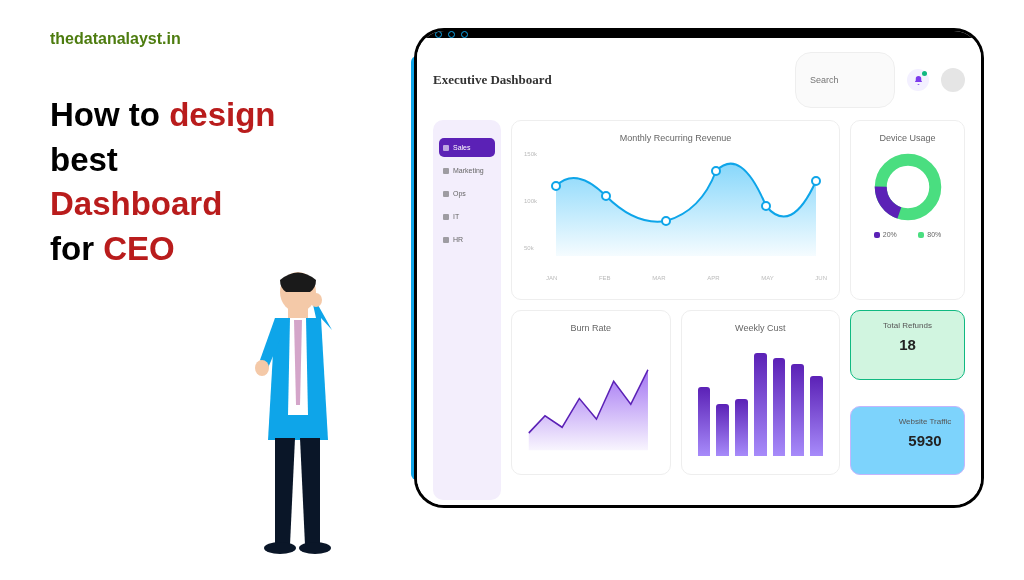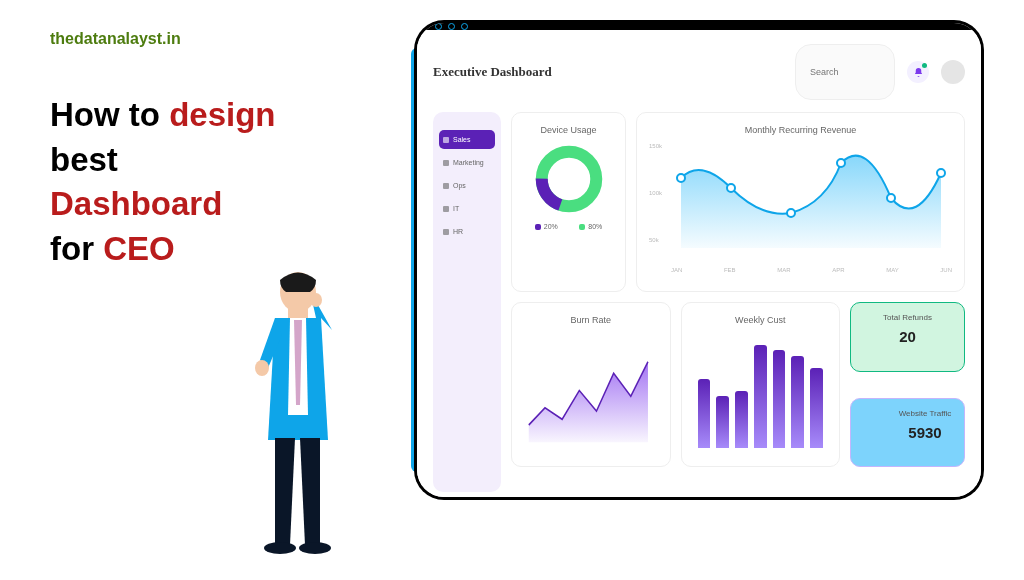--- a/index.html
+++ b/index.html
@@ -5,21 +5,21 @@
 * { margin: 0; padding: 0; box-sizing: border-box; }
 body { font-family: -apple-system, BlinkMacSystemFont, 'Segoe UI', sans-serif; background: #fff; width: 1024px; height: 580px; overflow: hidden; position: relative; }
 
 .left-content { position: absolute; left: 50px; top: 30px; width: 350px; }
 .site-name { font-size: 16px; font-weight: 700; color: #4d7c0f; margin-bottom: 45px; }
 .headline { font-size: 33px; font-weight: 800; line-height: 1.35; color: #000; }
 .headline .accent { color: #b91c1c; }
 
 .person { position: absolute; left: 220px; top: 260px; width: 150px; height: 300px; }
 
-.monitor { position: absolute; right: 40px; top: 20px; width: 570px; height: 480px; }
+.monitor { position: absolute; right: 40px; top: 28px; width: 570px; height: 480px; }
 .monitor-frame { width: 100%; height: 100%; background: #000; border-radius: 30px; padding: 3px; position: relative; }
 .monitor-accent { position: absolute; left: 0; top: 28px; bottom: 28px; width: 6px; background: #0ea5e9; border-radius: 6px 0 0 6px; z-index: -1; transform: translateX(-3px); }
 .monitor-inner { width: 100%; height: 100%; background: #fff; border-radius: 27px; overflow: hidden; display: flex; flex-direction: column; }
 .monitor-topbar { height: 26px; background: #000; display: flex; align-items: center; padding-left: 18px; gap: 6px; }
 .dot { width: 7px; height: 7px; border-radius: 50%; border: 1.5px solid #0ea5e9; }
 
 .dash-content { flex: 1; padding: 14px 16px; background: #fff; }
 .dash-header { display: flex; align-items: center; gap: 12px; margin-bottom: 12px; }
 .dash-title { font-size: 13px; font-weight: 600; color: #333; font-family: Georgia, serif; }
 .spacer { flex: 1; }
@@ -140,39 +140,20 @@
                 <span class="sq"></span>
                 <span>IT</span>
               </div>
             <div class="sidebar-item">
                 <span class="sq"></span>
                 <span>HR</span>
               </div>
           </div>
           <div class="main-grid">
             <div class="row1">
-              <div class="card donut-card">
-                <div class="card-title">Device Usage</div>
-                <div class="donut-wrap">
-                  <svg width="72" height="72" viewBox="0 0 42 42">
-                    <circle cx="21" cy="21" r="15.9" fill="none" stroke="#4ade80" stroke-width="7"></circle>
-                    <circle cx="21" cy="21" r="15.9" fill="none" stroke="#5b21b6" stroke-width="7" stroke-dasharray="20 80" stroke-dashoffset="-55" transform="rotate(-90 21 21)"></circle>
-                  </svg>
-                </div>
-                <div class="donut-legend">
-                  <div class="leg-item">
-                      <span class="leg-sq" style="background:#5b21b6"></span>
-                      <span>20%</span>
-                    </div>
-                  <div class="leg-item">
-                      <span class="leg-sq" style="background:#4ade80"></span>
-                      <span>80%</span>
-                    </div>
-                </div>
-              </div>
               <div class="card mrr-card">
                 <div class="card-title">Monthly Recurring Revenue</div>
                 <div class="mrr-chart">
                   <div class="y-labels">
                     <span>150k</span>
                     <span>100k</span>
                     <span>50k</span>
                   </div>
                   <svg class="mrr-svg" viewBox="0 0 280 110" preserveAspectRatio="none">
                     <defs>
@@ -193,20 +174,39 @@
                   <div class="x-labels">
                     <span>JAN</span>
                     <span>FEB</span>
                     <span>MAR</span>
                     <span>APR</span>
                     <span>MAY</span>
                     <span>JUN</span>
                   </div>
                 </div>
               </div>
+              <div class="card donut-card">
+                <div class="card-title">Device Usage</div>
+                <div class="donut-wrap">
+                  <svg width="72" height="72" viewBox="0 0 42 42">
+                    <circle cx="21" cy="21" r="15.9" fill="none" stroke="#4ade80" stroke-width="7"></circle>
+                    <circle cx="21" cy="21" r="15.9" fill="none" stroke="#5b21b6" stroke-width="7" stroke-dasharray="20 80" stroke-dashoffset="-55" transform="rotate(-90 21 21)"></circle>
+                  </svg>
+                </div>
+                <div class="donut-legend">
+                  <div class="leg-item">
+                      <span class="leg-sq" style="background:#5b21b6"></span>
+                      <span>20%</span>
+                    </div>
+                  <div class="leg-item">
+                      <span class="leg-sq" style="background:#4ade80"></span>
+                      <span>80%</span>
+                    </div>
+                </div>
+              </div>
             </div>
             <div class="row2">
               <div class="card area-card">
                 <div class="card-title">Burn Rate</div>
                 <svg class="area-svg" viewBox="0 0 140 100" preserveAspectRatio="none">
                   <defs>
                     <linearGradient id="brg" x1="0" y1="0" x2="0" y2="1">
                       <stop offset="0%" stop-color="#7c3aed" stop-opacity="0.7"></stop>
                       <stop offset="100%" stop-color="#7c3aed" stop-opacity="0.05"></stop>
                     </linearGradient>
@@ -223,21 +223,21 @@
                   <div class="bar" style="height:50%;background:linear-gradient(#5b21b6,#a78bfa)"></div>
                   <div class="bar" style="height:90%;background:linear-gradient(#5b21b6,#a78bfa)"></div>
                   <div class="bar" style="height:85%;background:linear-gradient(#5b21b6,#a78bfa)"></div>
                   <div class="bar" style="height:80%;background:linear-gradient(#5b21b6,#a78bfa)"></div>
                   <div class="bar" style="height:70%;background:linear-gradient(#5b21b6,#a78bfa)"></div>
                 </div>
               </div>
               <div class="stat-stack">
                 <div class="stat-card stat-refunds">
                   <div class="stat-label">Total  Refunds</div>
-                  <div class="stat-value">20</div>
+                  <div class="stat-value">18</div>
                 </div>
                 <div class="stat-card stat-traffic">
                   <div class="stat-label">Website Traffic</div>
                   <div class="stat-value">5930</div>
                 </div>
               </div>
             </div>
           </div>
         </div>
       </div>

